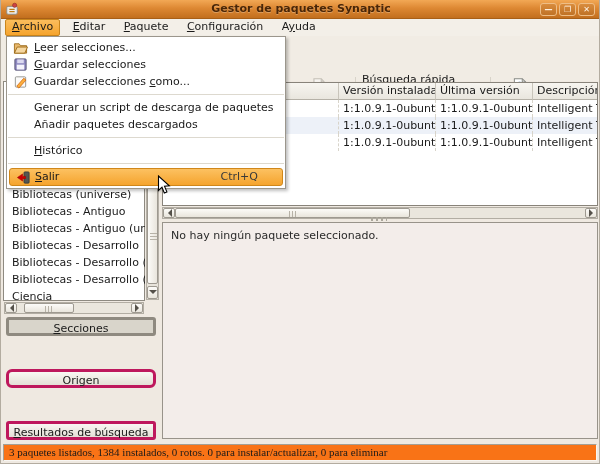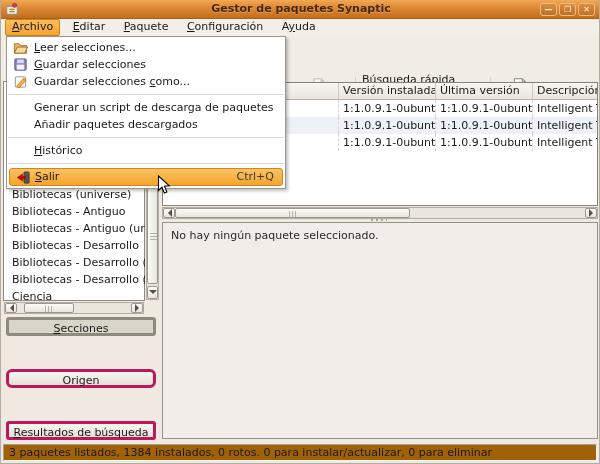--- a/index.html
+++ b/index.html
@@ -76,28 +76,28 @@
   .trow.alt { background:#edf1f8; }
   .tcell { padding:0 4px; line-height:17px; border-right:1px dashed #d8d4ca; white-space:nowrap; overflow:hidden; }
   .c0 { width:176px; } .c1 { width:97px; } .c2 { width:97px; } .c3 { flex:1; border-right:none; }
 
   #splitter-grip { left:370px; top:217px; width:16px; height:4px;
     background:repeating-linear-gradient(90deg,#aaa69b 0 2px,transparent 2px 5px); }
 
   #bottom-panel { left:161px; top:222px; width:436px; height:217px; background:#f3edea; border:1px solid #98938a; padding:6px 8px; color:#2a2a2a; }
 
   #statusbar { left:2px; top:444px; width:594px; height:17px; line-height:15px; padding-left:5px;
-    border:1px solid; border-color:#a49f94 #f8f6f2 #f8f6f2 #a49f94; background:#a16207; white-space:nowrap; overflow:hidden; }
+    border:1px solid; border-color:#a49f94 #f8f6f2 #f8f6f2 #a49f94; background:#f97316; white-space:nowrap; overflow:hidden;font-family:Liberation Serif, serif; }
 
   
   #file-dropdown { left:5px; top:36px; width:280px; background:#ffffff; border:1px solid #9b968c;
     padding:2px 0; box-shadow:2px 2px 3px rgba(0,0,0,0.25); z-index:100; }
   .mi { position:relative; height:17px; line-height:17px; padding-left:27px; white-space:nowrap; }
   .mi .ico { position:absolute; left:5px; top:0px; width:17px; height:17px; display:flex; align-items:center; justify-content:center; }
-  .mi .shortcut { position:absolute; right:8px; top:0; color:#3a3a3a; }
+  .mi .shortcut { position:absolute; right:24px; top:0; color:#3a3a3a; }
   .mi.sel { height:18px; line-height:16px; margin:0 2px; padding-left:25px;
     background:linear-gradient(180deg,#fcc161,#f5a42e); border:1px solid #d0871a; border-radius:3px; }
   .msep { height:1px; background:#ddd9cf; margin:4px 1px; }
 
   #cursor { left:156px; top:175px; z-index:200; }
 </style>
 </head>
 <body>
 
 <div id="window">

